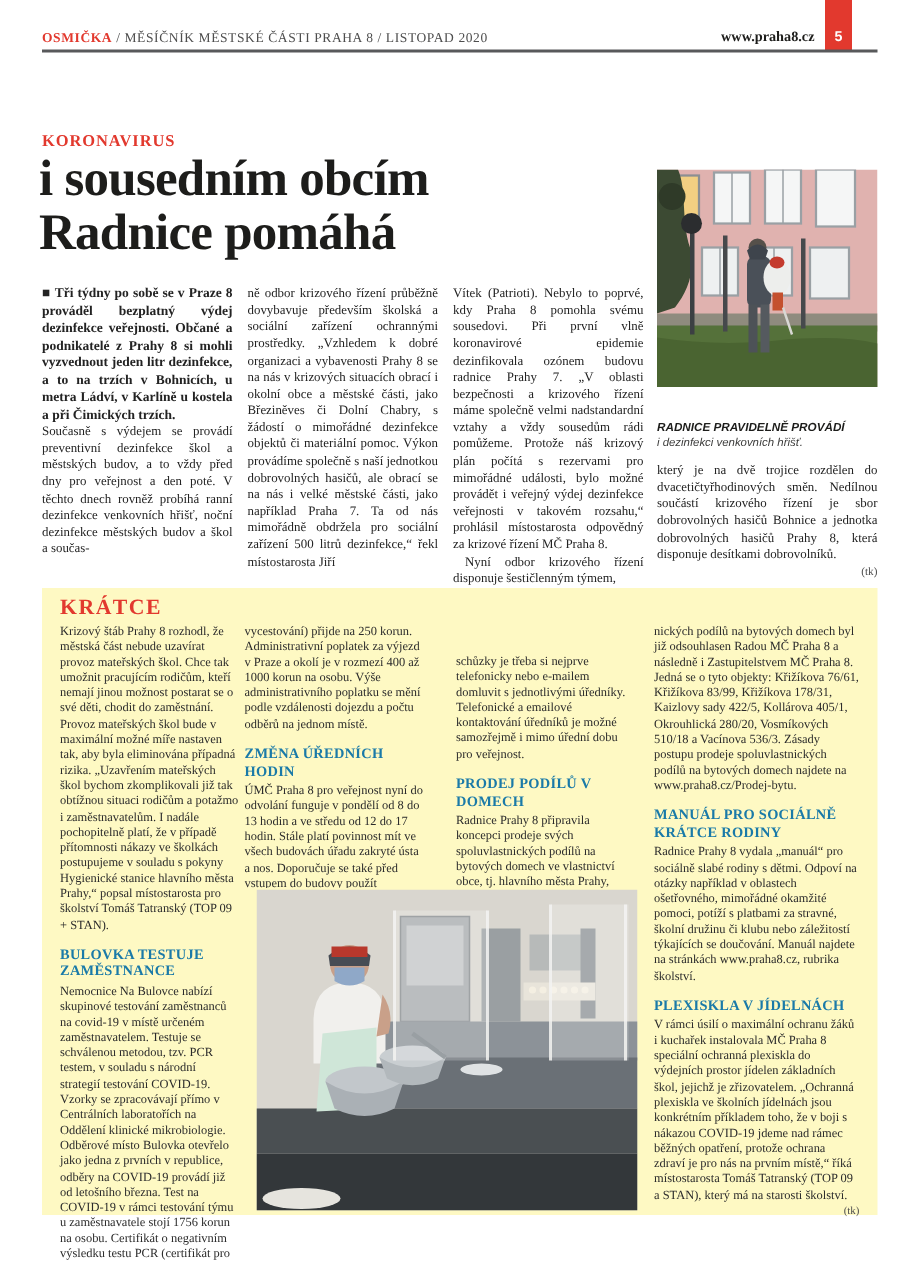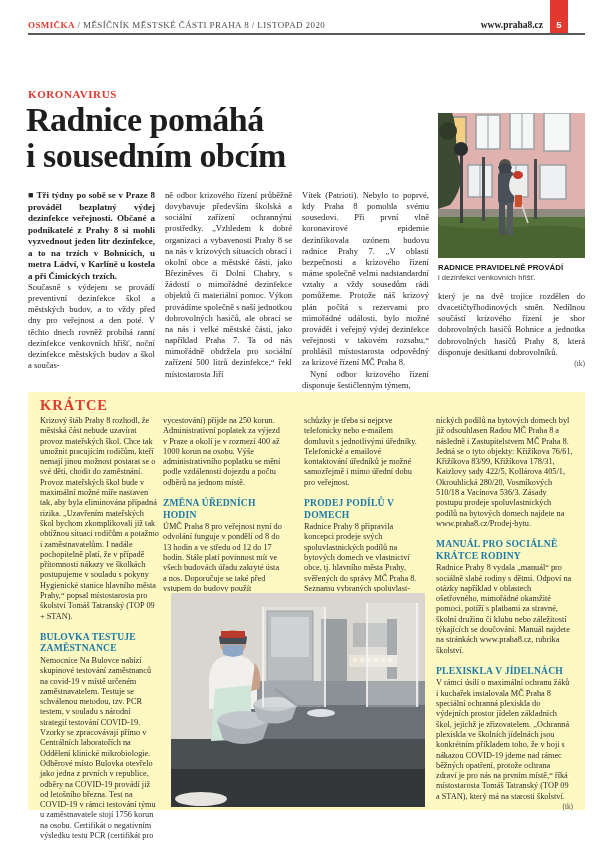--- a/index.html
+++ b/index.html
@@ -20,21 +20,21 @@
   .kicker { position:absolute; left:28px; top:88px; font-size:11px; font-weight:bold; color:#e2392e; letter-spacing:.6px; }
   .headline { position:absolute; left:26px; top:102px; font-size:34px; line-height:36px; font-weight:bold; color:#1d1d1b; letter-spacing:-.5px; }
   .col { position:absolute; top:190px; width:127px; font-size:8.6px; line-height:11.15px; text-align:justify; }
   .col p + p { margin-top:0; }
   .lead { font-weight:bold; font-size:9px; line-height:11.5px; }
   .c1 { left:28px; }  .c2 { left:165px; }  .c3 { left:302px; }
   .indent { text-indent:8px; }
 
   .rightcol { position:absolute; left:438px; top:113px; width:147px; }
   .photo1 { width:147px; height:145px; display:block; }
-  .cap { margin-top:5px; font-family:"Liberation Sans", sans-serif; font-size:7.6px; line-height:9.5px; color:#3c3c3b; }
+  .cap { margin-top:22px; font-family:"Liberation Sans", sans-serif; font-size:7.6px; line-height:9.5px; color:#3c3c3b;font-style:italic; }
   .cap b { font-size:7.8px; color:#1d1d1b; }
   .rightcol .txt { margin-top:9px; font-size:8.6px; line-height:11.15px; text-align:justify; }
   .byline { text-align:right; font-size:7.5px; color:#4d4d4d; margin-top:1px; }
 
   
   .kratce { position:absolute; left:28px; top:392px; width:557px; height:418px; background:#fef9c3; }
   .kratce-title { position:absolute; left:12px; top:5px; font-size:14.5px; font-weight:bold; color:#e2392e; letter-spacing:1px; }
   .kcol { position:absolute; top:24px; font-size:8.3px; line-height:10.3px; color:#2b2b2b; }
   .kc1 { left:12px; width:119px; }
   .kc2 { left:135px; width:119px; }
@@ -54,22 +54,22 @@
     <span class="brand">OSMIČKA</span><span class="rest"> / MĚSÍČNÍK MĚSTSKÉ ČÁSTI PRAHA 8 / LISTOPAD 2020</span>
   </div>
   <div class="site">www.praha8.cz</div>
   <div class="pagetab">
     <span>5</span>
   </div>
   <div class="toprule"></div>
 
   <div class="kicker">KORONAVIRUS</div>
   <div class="headline">
+    <div>i sousedním obcím</div>
     <div>Radnice pomáhá</div>
-    <div>i sousedním obcím</div>
   </div>
 
   <div class="col c1">
     <p class="lead">■ Tři týdny po sobě se v Praze 8 prováděl bezplatný výdej dezinfekce veřejnosti. Občané a podnikatelé z Prahy 8 si mohli vyzvednout jeden litr dezinfekce, a to na trzích v Bohnicích, u metra Ládví, v Karlíně u kostela a při Čimických trzích.</p>
     <p>Současně s výdejem se provádí preventivní dezinfekce škol a městských budov, a to vždy před dny pro veřejnost a den poté. V těchto dnech rovněž probíhá ranní dezinfekce venkovních hřišť, noční dezinfekce městských budov a škol a součas-</p>
   </div>
   <div class="col c2">
     <p>ně odbor krizového řízení průběžně dovybavuje především školská a sociální zařízení ochrannými prostředky. „Vzhledem k dobré organizaci a vybavenosti Prahy 8 se na nás v krizových situacích obrací i okolní obce a městské části, jako Březiněves či Dolní Chabry, s žádostí o mimořádné dezinfekce objektů či materiální pomoc. Výkon provádíme společně s naší jednotkou dobrovolných hasičů, ale obrací se na nás i velké městské části, jako například Praha 7. Ta od nás mimořádně obdržela pro sociální zařízení 500 litrů dezinfekce,“ řekl místostarosta Jiří</p>
   </div>
   <div class="col c3">
@@ -135,21 +135,21 @@
       <h3>BULOVKA TESTUJE ZAMĚSTNANCE</h3>
       <p>Nemocnice Na Bulovce nabízí skupinové testování zaměstnanců na covid-19 v místě určeném zaměstnavatelem. Testuje se schválenou metodou, tzv. PCR testem, v souladu s národní strategií testování COVID-19. Vzorky se zpracovávají přímo v Centrálních laboratořích na Oddělení klinické mikrobiologie. Odběrové místo Bulovka otevřelo jako jedna z prvních v republice, odběry na COVID-19 provádí již od letošního března. Test na COVID-19 v rámci testování týmu u zaměstnavatele stojí 1756 korun na osobu. Certifikát o negativním výsledku testu PCR (certifikát pro</p>
     </div>
 
     <div class="kcol kc2" style="height:176px; overflow:hidden;">
       <p>vycestování) přijde na 250 korun. Administrativní poplatek za výjezd v Praze a okolí je v rozmezí 400 až 1000 korun na osobu. Výše administrativního poplatku se mění podle vzdálenosti dojezdu a počtu odběrů na jednom místě.</p>
       <h3>ZMĚNA ÚŘEDNÍCH HODIN</h3>
       <p>ÚMČ Praha 8 pro veřejnost nyní do odvolání funguje v pondělí od 8 do 13 hodin a ve středu od 12 do 17 hodin. Stále platí povinnost mít ve všech budovách úřadu zakryté ústa a nos. Doporučuje se také před vstupem do budovy použít dezinfekci na ruce a veškeré</p>
     </div>
 
-    <div class="kcol kc3" style="height:176px; overflow:hidden;">
+    <div class="kcol kc3" style="height:176px; overflow:hidden;margin-top:20px;">
       <p>schůzky je třeba si nejprve telefonicky nebo e-mailem domluvit s jednotlivými úředníky. Telefonické a emailové kontaktování úředníků je možné samozřejmě i mimo úřední dobu pro veřejnost.</p>
       <h3>PRODEJ PODÍLŮ V DOMECH</h3>
       <p>Radnice Prahy 8 připravila koncepci prodeje svých spoluvlastnických podílů na bytových domech ve vlastnictví obce, tj. hlavního města Prahy, svěřených do správy MČ Praha 8. Seznamu vybraných spoluvlast-</p>
     </div>
 
     <div class="kcol kc4">
       <p>nických podílů na bytových domech byl již odsouhlasen Radou MČ Praha 8 a následně i Zastupitelstvem MČ Praha 8. Jedná se o tyto objekty: Křižíkova 76/61, Křižíkova 83/99, Křižíkova 178/31, Kaizlovy sady 422/5, Kollárova 405/1, Okrouhlická 280/20, Vosmíkových 510/18 a Vacínova 536/3. Zásady postupu prodeje spoluvlastnických podílů na bytových domech najdete na www.praha8.cz/Prodej-bytu.</p>
       <h3>MANUÁL PRO SOCIÁLNĚ KRÁTCE RODINY</h3>
       <p>Radnice Prahy 8 vydala „manuál“ pro sociálně slabé rodiny s dětmi. Odpoví na otázky například v oblastech ošetřovného, mimořádné okamžité pomoci, potíží s platbami za stravné, školní družinu či klubu nebo záležitostí týkajících se doučování. Manuál najdete na stránkách www.praha8.cz, rubrika školství.</p>
       <h3>PLEXISKLA V JÍDELNÁCH</h3>

